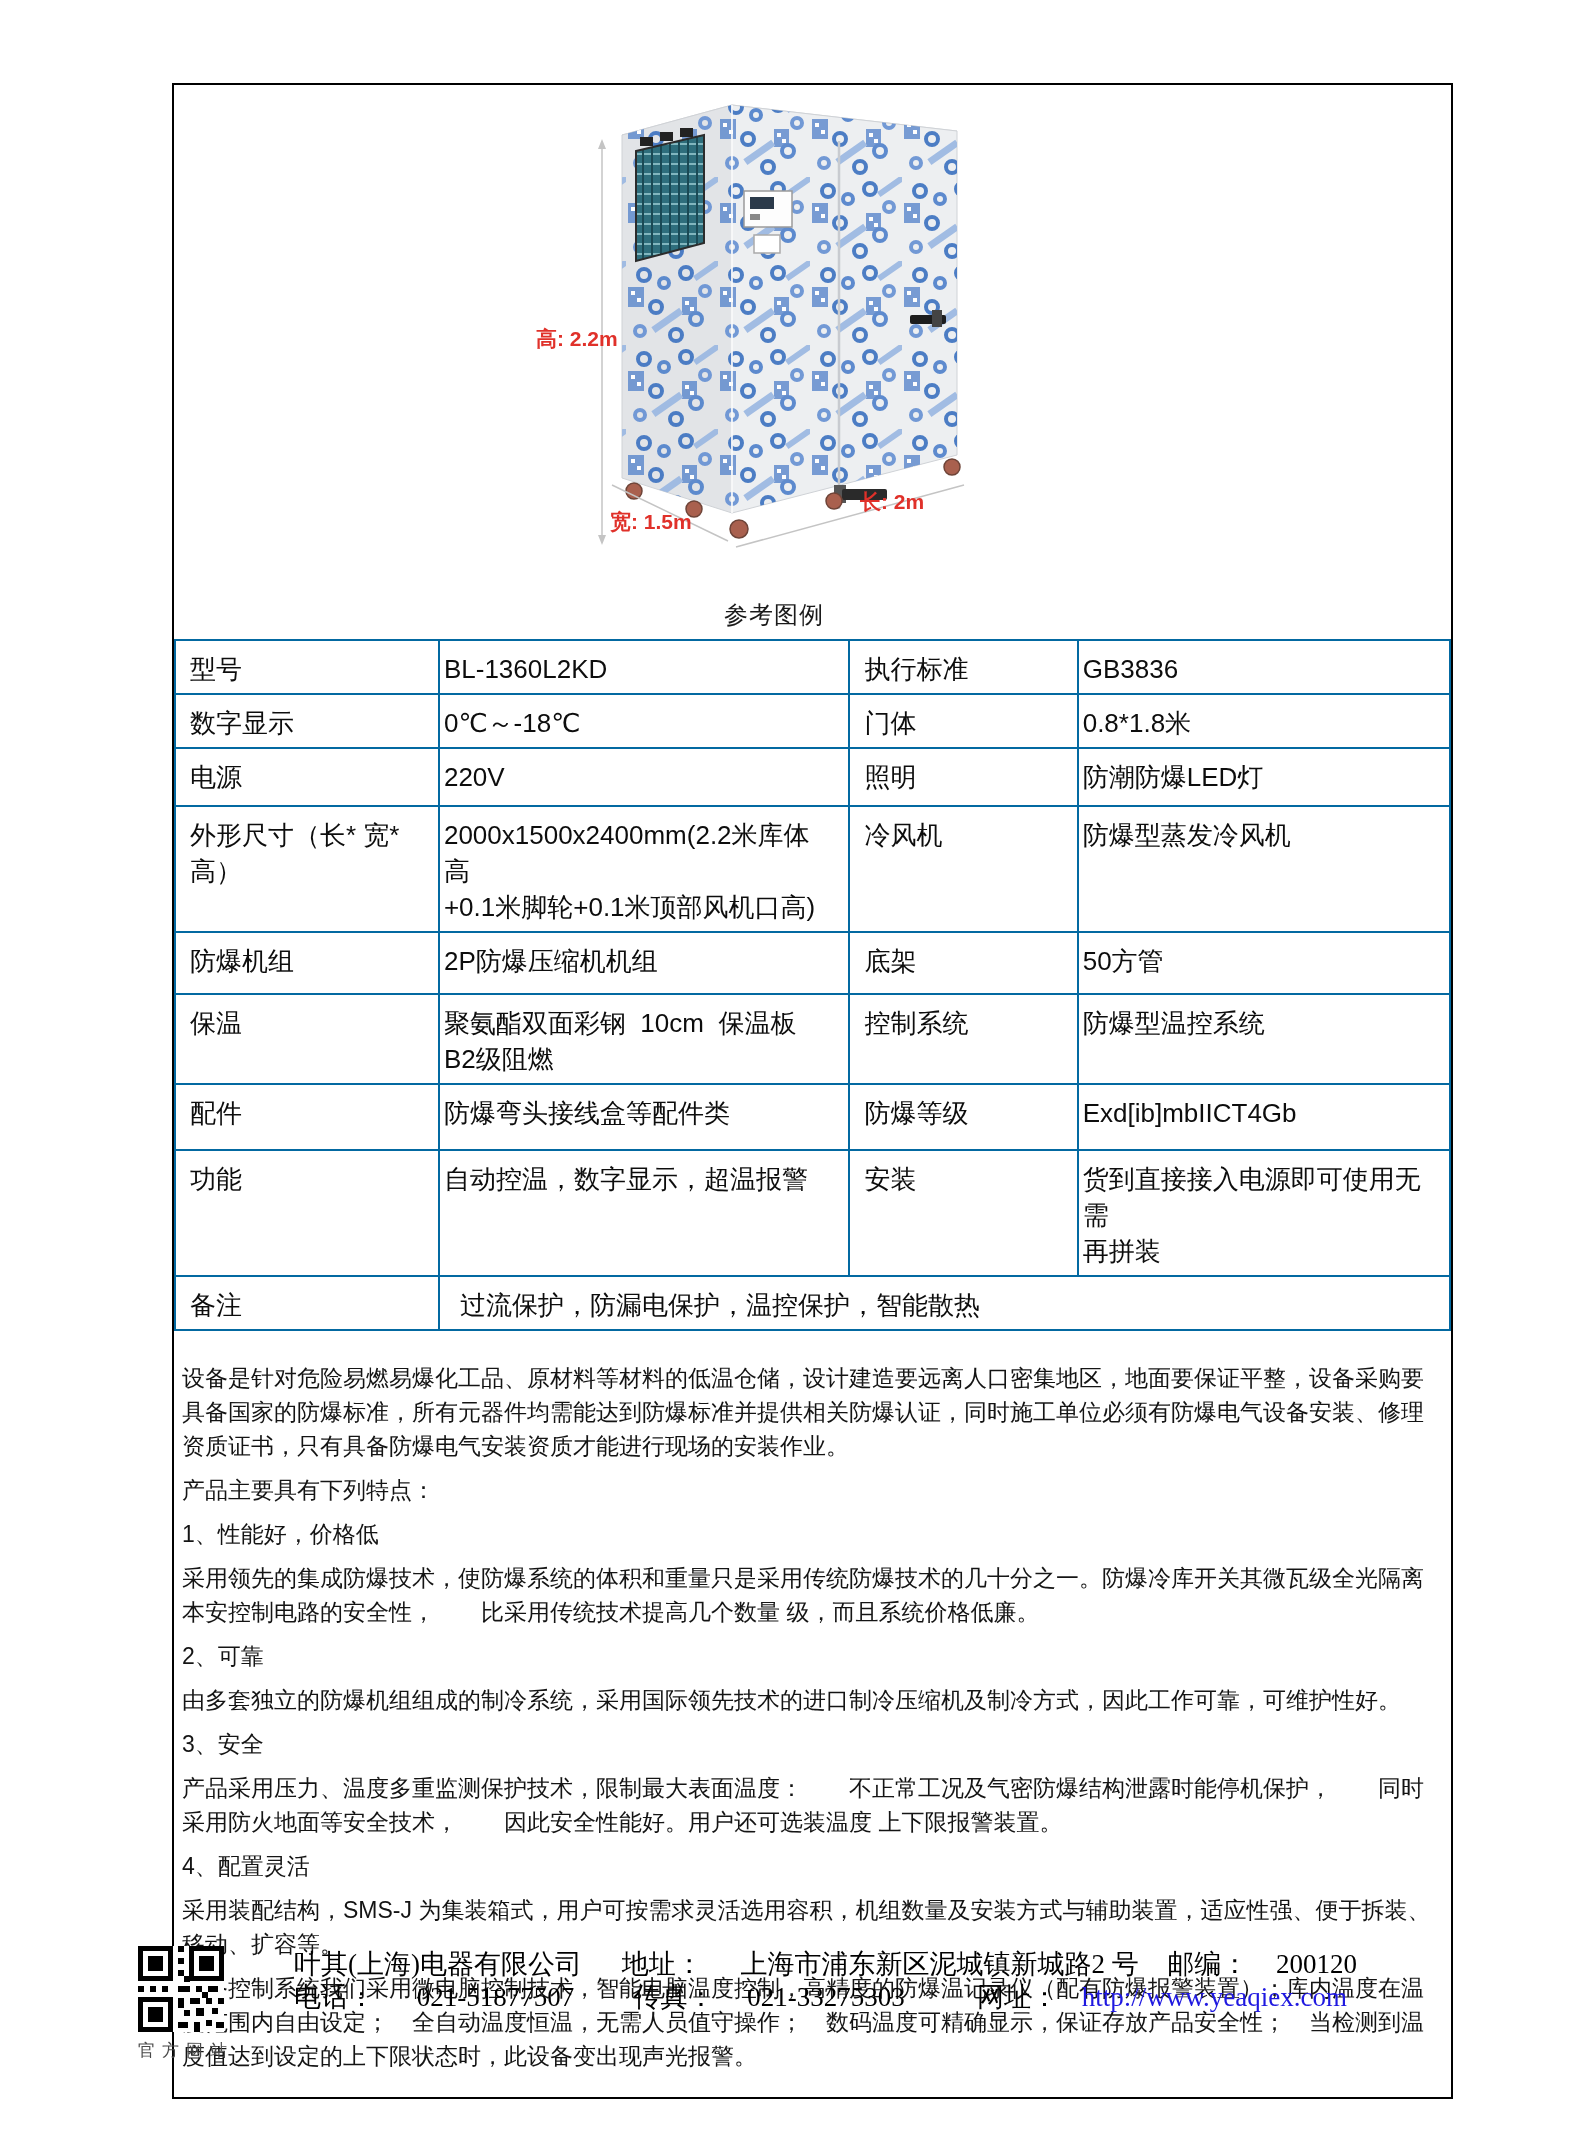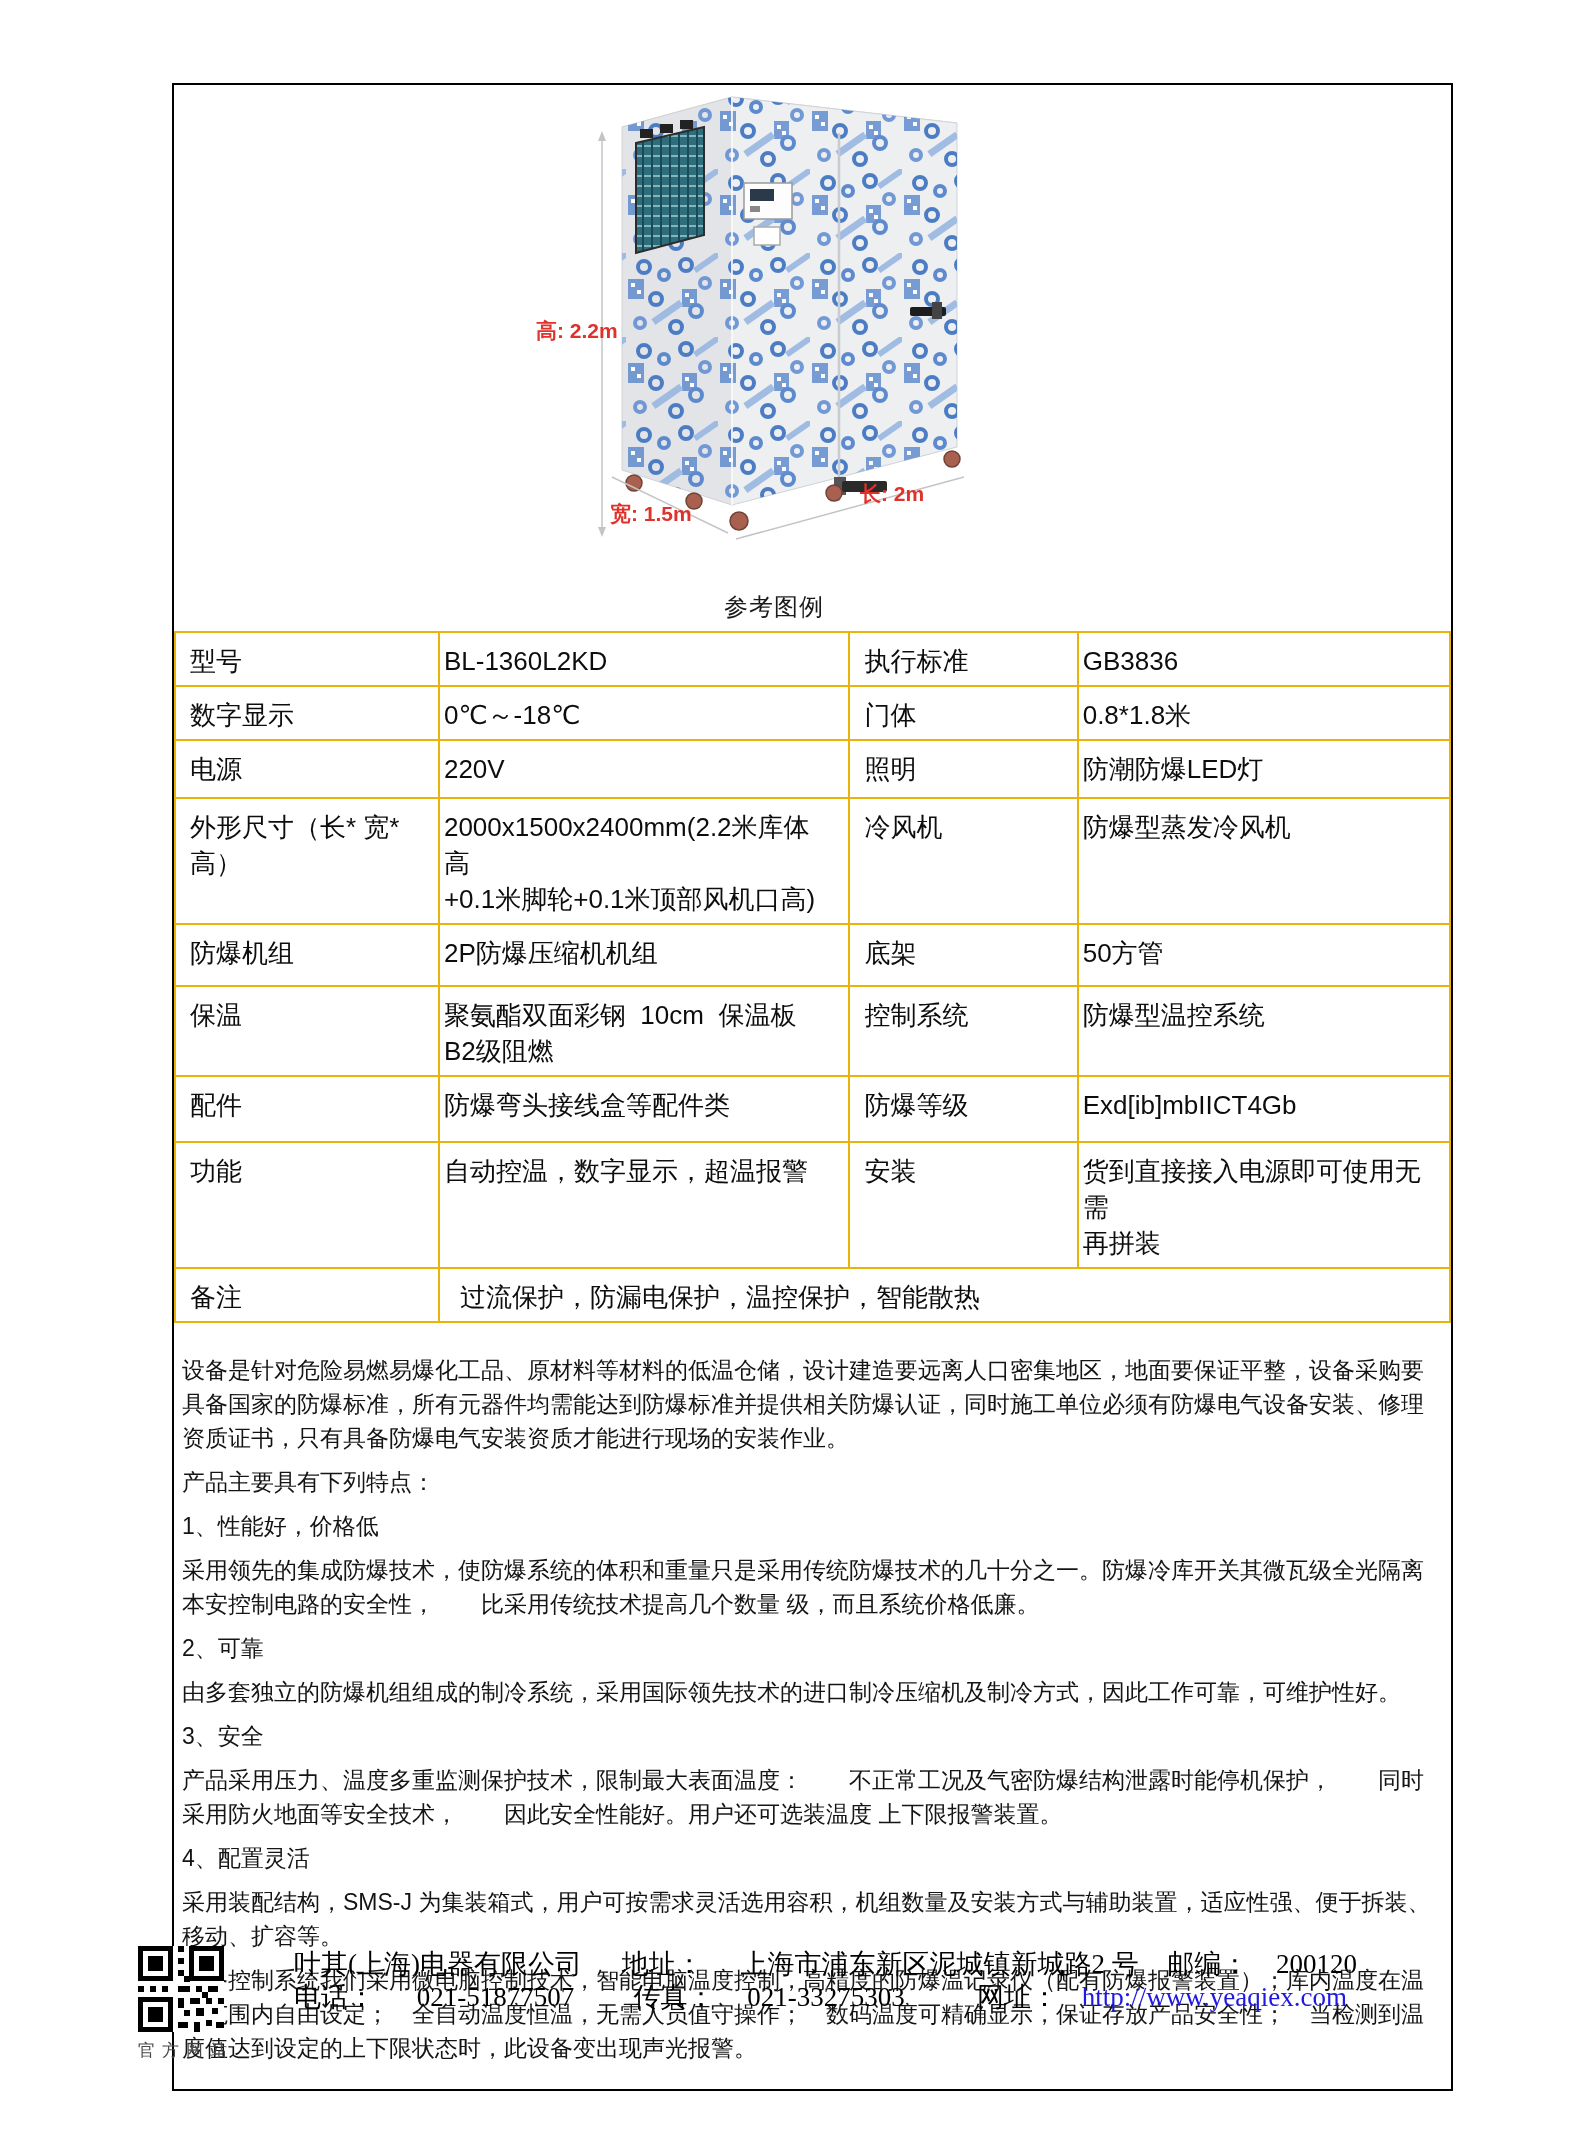--- a/index.html
+++ b/index.html
@@ -6,30 +6,30 @@
   html,body { background:#ffffff; }
   body {
     width:1587px; height:2145px; overflow:hidden; position:relative;
     font-family:"Liberation Sans","DejaVu Sans",sans-serif; color:#111;
   }
   .main-box {
     position:absolute; left:172px; top:83px; width:1281px;
     border:2px solid #000; background:#fff;
   }
   
-  .figure-area { }
+  .figure-area { padding-top:8px; }
   .figure-inner { margin-left:360px; width:480px; }
   .figure-caption {
     width:480px; text-align:center; font-size:24px; color:#1a1a1a;
     margin-top:2px; margin-bottom:8px; letter-spacing:1px;
   }
   
   table.spec { width:100%; border-collapse:collapse; table-layout:fixed; }
   table.spec td {
-    border:2px solid #eab308; font-size:26px; color:#0d0d0d;
+    border:2px solid #0369a1; font-size:26px; color:#0d0d0d;
     vertical-align:top; padding:10px 17px 6px 4px; line-height:36px;
     white-space:pre-wrap; word-break:break-all; overflow:hidden;
   }
   table.spec td.lbl { padding-left:14px; }
   table.spec td.rem { padding-left:20px; }
   tr.r1 td{height:52px;} tr.r2 td{height:52px;} tr.r3 td{height:58px;}
   tr.r4 td{height:100px;} tr.r5 td{height:62px;} tr.r6 td{height:86px;}
   tr.r7 td{height:66px;} tr.r8 td{height:96px;} tr.r9 td{height:54px;}
   
   .text-block { padding:20px 10px 14px 8px; }

